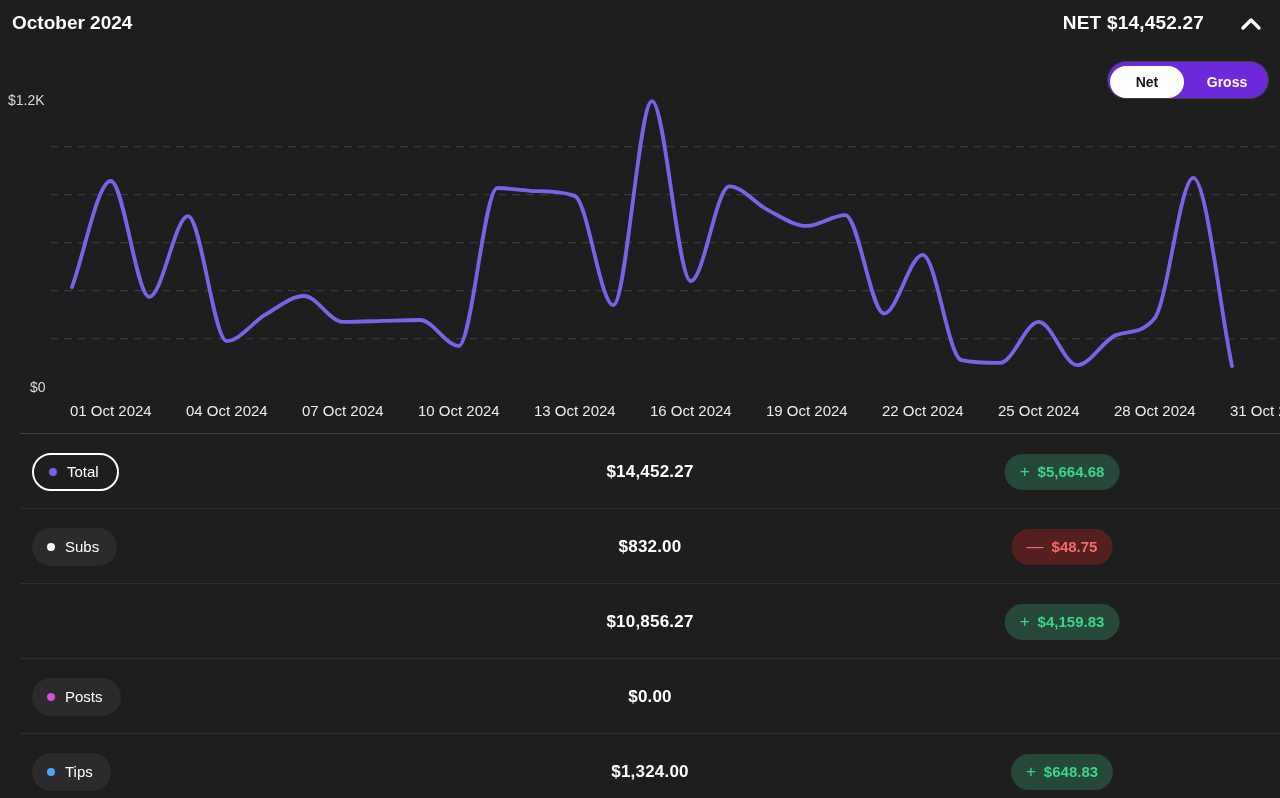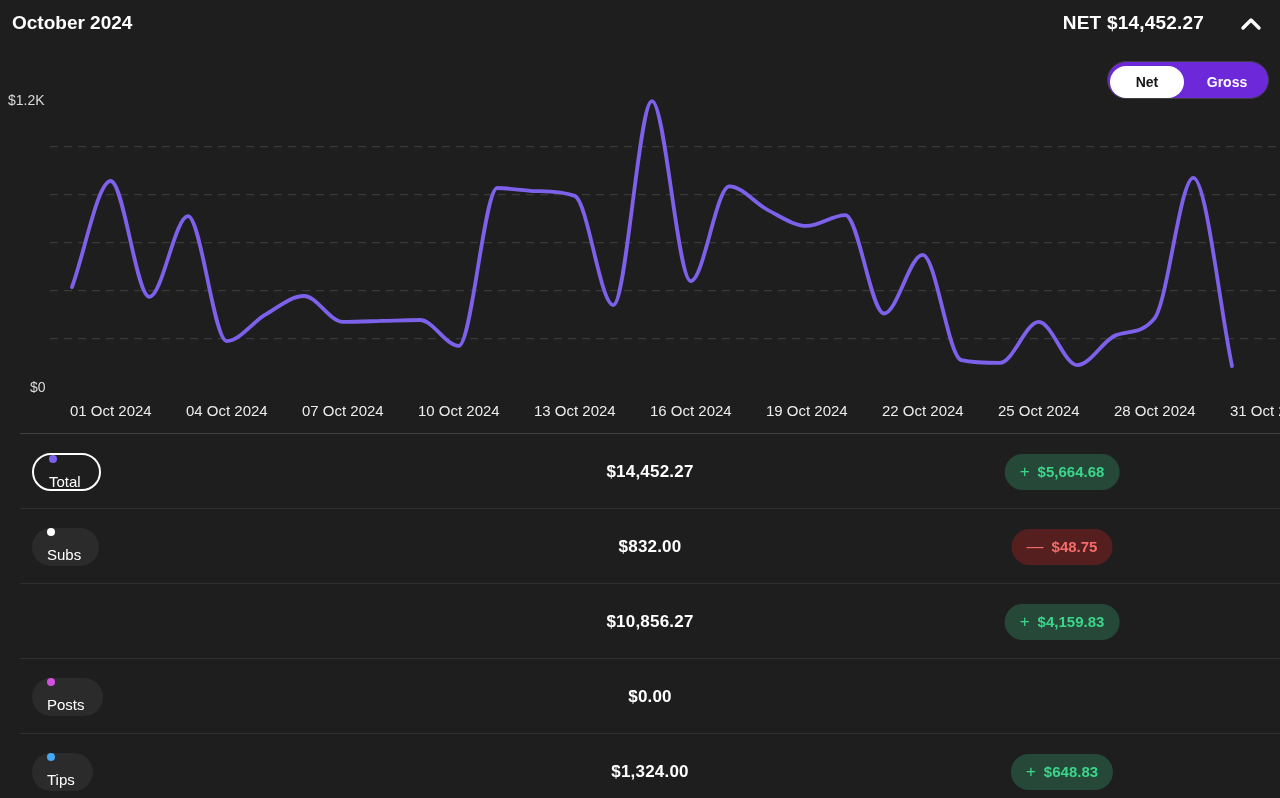--- a/index.html
+++ b/index.html
@@ -30,22 +30,22 @@
   #xlabels .xl{position:absolute;top:402px;transform:translateX(-50%);
     font-size:15px;color:#ececec;white-space:nowrap;}
   .top-divider{position:absolute;left:20px;right:0;top:433px;height:1px;background:#414141;}
   
   .rows{position:absolute;left:0;right:0;top:434px;}
   .row{position:relative;height:75px;}
   .row::after{content:'';position:absolute;left:20px;right:0;bottom:0;height:1px;background:#2f2f2f;}
   .row:last-child::after{display:none;}
   .pill{position:absolute;left:32px;top:50%;transform:translateY(-50%);
     height:38px;box-sizing:border-box;border-radius:19px;background:#2b2b2b;border:none;
-    display:flex;gap:10px;padding:0 18px 0 15px;
-    color:#fff;font-size:15px;cursor:pointer;font-family:inherit;flex-direction:column;}
+    display:flex;align-items:center;gap:10px;padding:0 18px 0 15px;
+    color:#fff;font-size:15px;cursor:pointer;font-family:inherit;}
   .pill.selected{background:#1e1e1e;border:2px solid #fff;}
   .dot{width:8px;height:8px;border-radius:50%;flex:0 0 auto;background:#888;}
   .value{position:absolute;left:650px;top:50%;transform:translate(-50%,-50%);
     font-size:17px;font-weight:700;letter-spacing:.2px;}
   .badge{position:absolute;left:1062px;top:50%;transform:translate(-50%,-50%);
     height:36px;border-radius:18px;display:flex;align-items:center;
     padding:0 15px;gap:8px;font-size:15px;font-weight:700;white-space:nowrap;}
   .badge .sign{font-size:17px;font-weight:500;line-height:1;}
 </style>
 </head>

